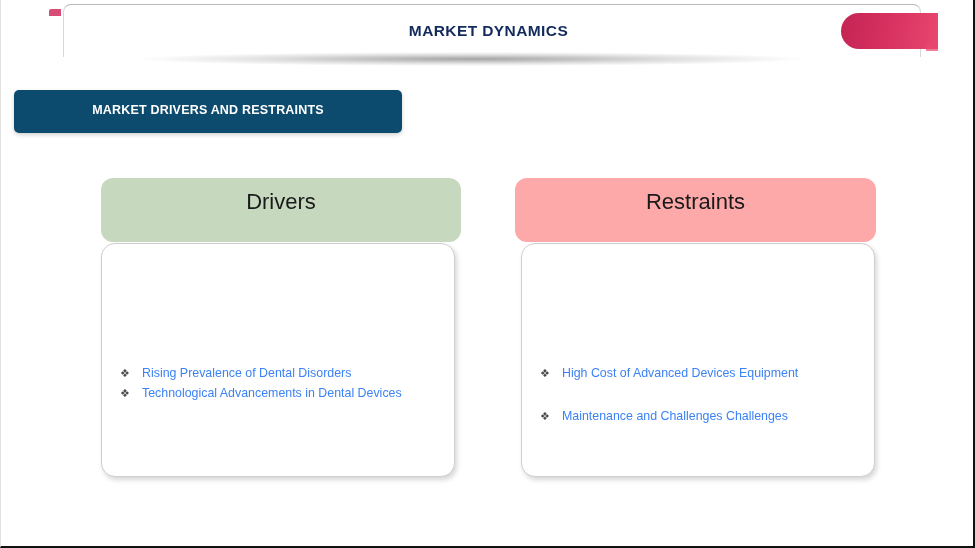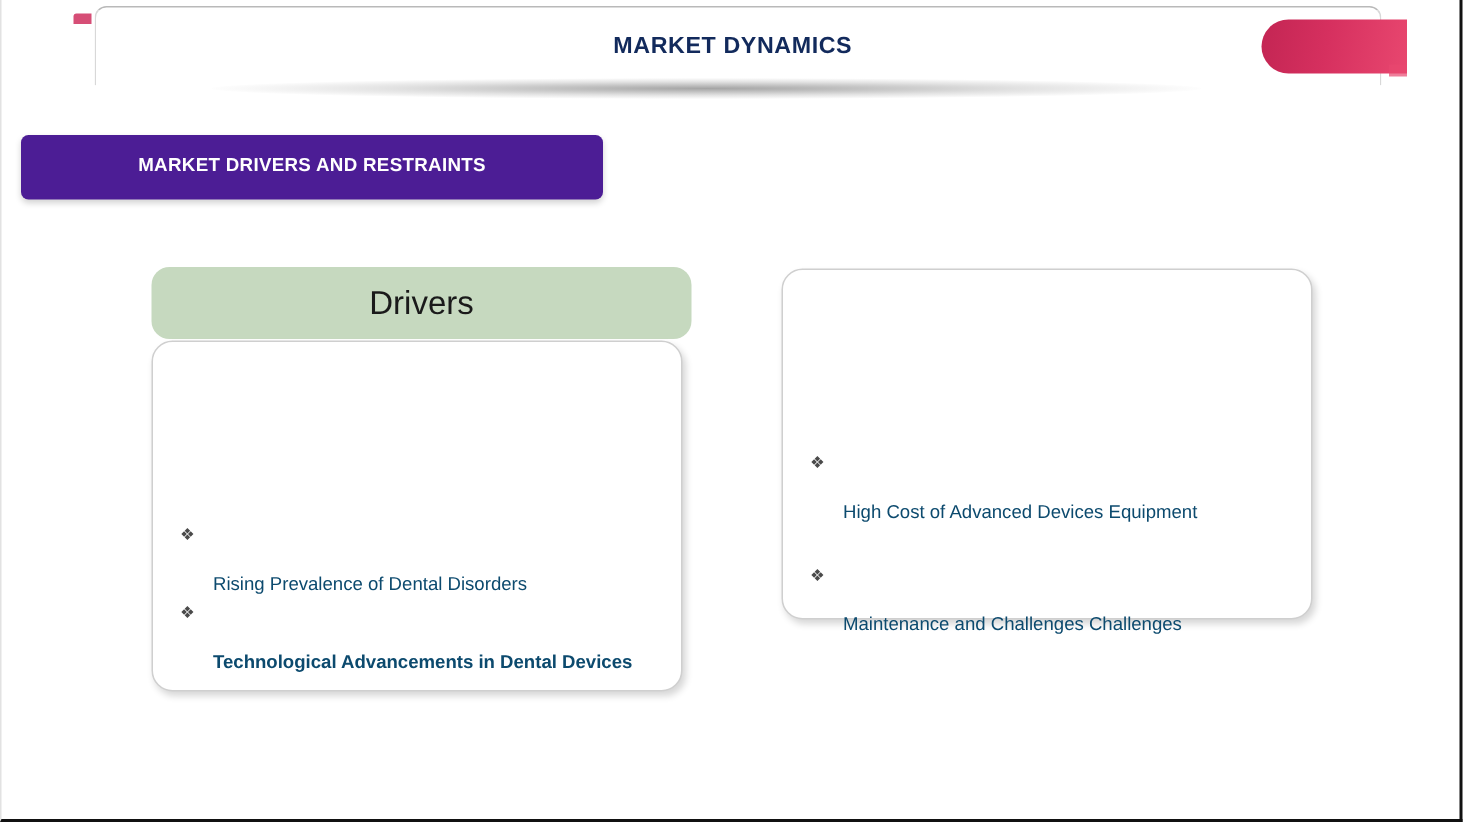--- a/index.html
+++ b/index.html
@@ -99,21 +99,21 @@
     opacity: 0.7;
   }
 
   
   .section-pill {
     position: absolute;
     left: 13px;
     top: 90px;
     width: 388px;
     height: 43px;
-    background: #4c1d95;
+    background: #0c4a6e;
     border-radius: 5px;
     box-shadow: 0 2px 4px rgba(0,0,0,0.18);
   }
   .section-pill-label {
     position: absolute;
     left: 0;
     top: 13px;
     width: 388px;
     text-align: center;
     color: #ffffff;
@@ -125,21 +125,21 @@
   
   .card {
     position: absolute;
     top: 178px;
   }
   .card-drivers { left: 100px; width: 360px; }
   .card-restraints { left: 514px; width: 361px; }
 
   .card-head {
     position: relative;
-    height: 48px;
+    height: 64px;
     border-radius: 12px;
   }
   .card-head-green { background: #c6d9bf; }
   .card-head-pink  { background: #fda9a9; }
 
   .card-head-title {
     position: absolute;
     left: 0;
     top: 11px;
     width: 100%;
@@ -189,26 +189,24 @@
 
   .bullet-mark {
     flex: 0 0 auto;
     width: 22px;
     color: #4a4a4a;
     font-size: 11px;
     line-height: 19px;
   }
   .bullet-text {
     flex: 1 1 auto;
-    color: #0c4a6e;
-    margin-top: 32px;
+    color: #3b82f6;
   }
   .bullet-text.justify {
     text-align: justify;
-    font-weight: bold;
   }
 </style>
 </head>
 <body>
 
 <div class="slide">
 
   <div class="title-banner"></div>
   <div class="title-shadow"></div>
 
@@ -235,20 +233,23 @@
         </div>
         <div class="bullet">
           <span class="bullet-mark">❖</span>
           <span class="bullet-text justify">Technological Advancements in Dental Devices</span>
         </div>
       </div>
     </div>
   </div>
 
   <div class="card card-restraints">
+    <div class="card-head card-head-pink">
+      <div class="card-head-title">Restraints</div>
+    </div>
     <div class="card-body card-body-restraints">
       <div class="bullet-list bullets-restraints">
         <div class="bullet">
           <span class="bullet-mark">❖</span>
           <span class="bullet-text">High Cost of Advanced Devices Equipment</span>
         </div>
         <div class="bullet">
           <span class="bullet-mark">❖</span>
           <span class="bullet-text">Maintenance and Challenges Challenges</span>
         </div>

